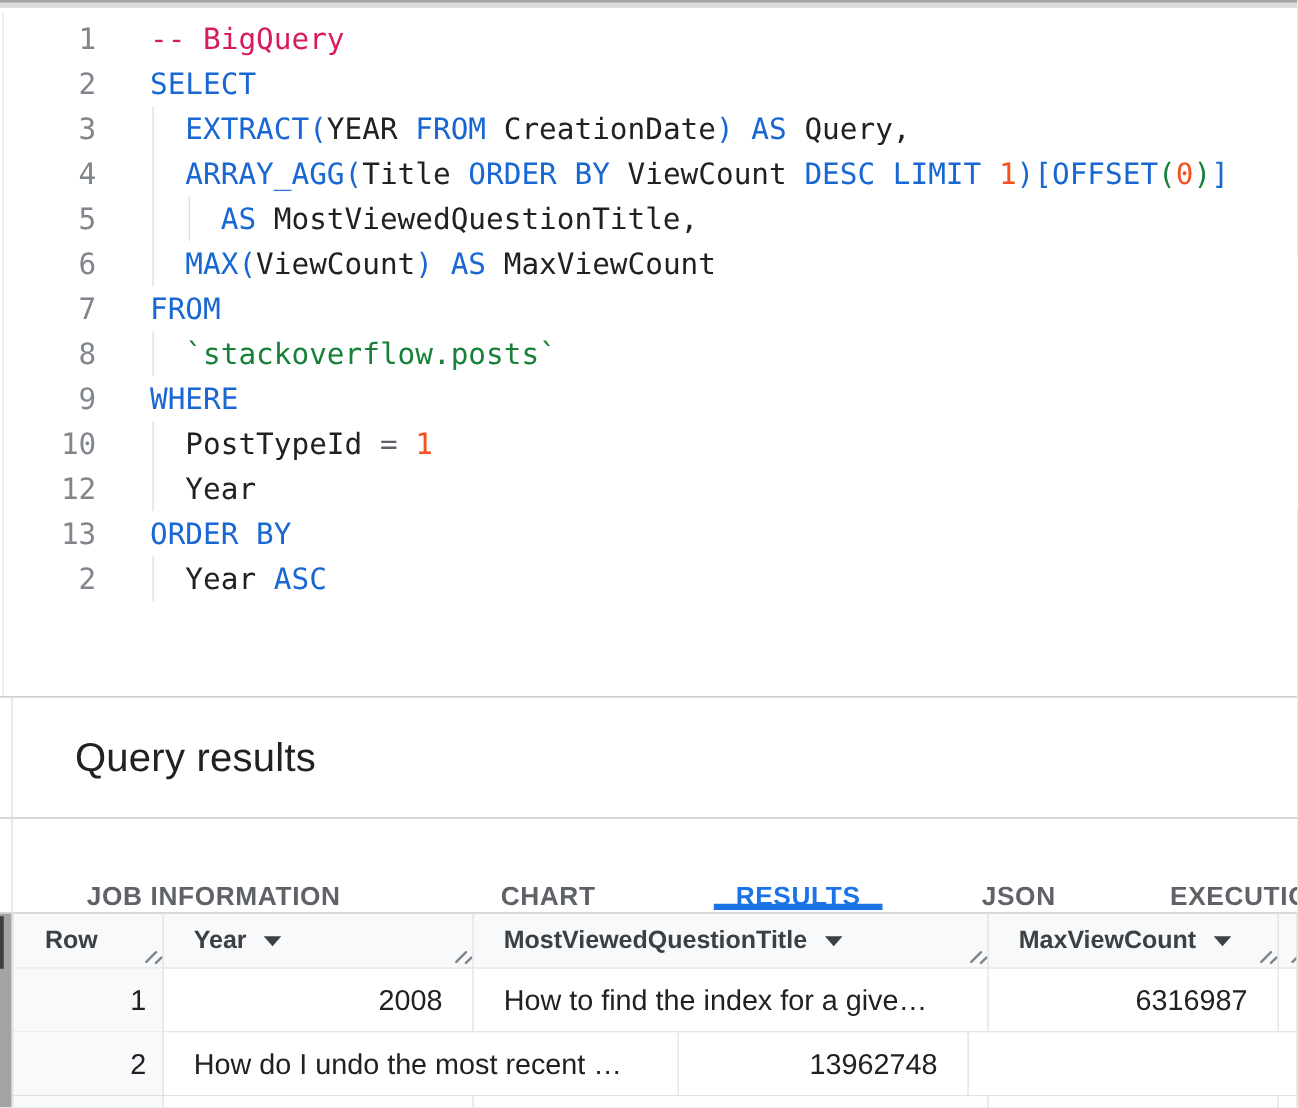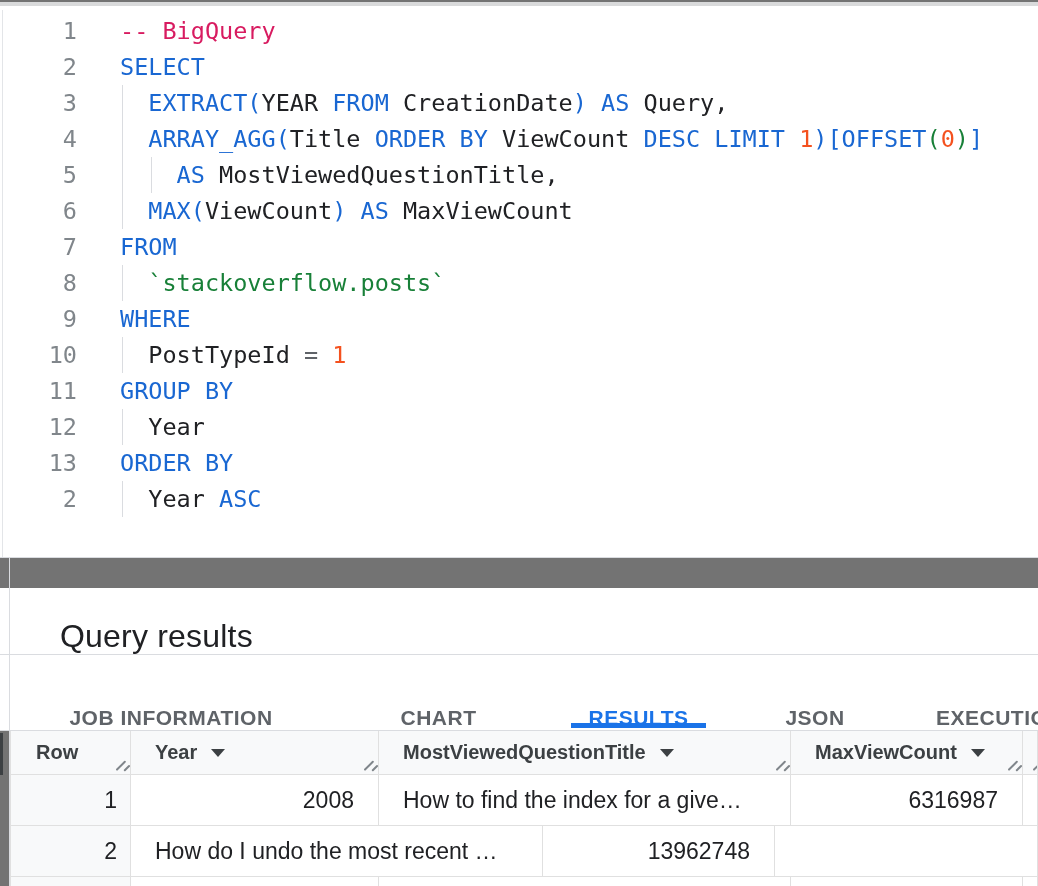--- a/index.html
+++ b/index.html
@@ -1,18 +1,18 @@
 <!DOCTYPE html>
 <html><head>
 <meta charset="utf-8">
 <style>
   * { margin:0; padding:0; box-sizing:border-box; }
   html,body { background:#fff; }
   body { font-family:"Liberation Sans", sans-serif; }
-  .screen { position:relative; width:1038px; height:886px; overflow:hidden; background:#737373; }
+  .screen { position:relative; width:1038px; height:886px; overflow:hidden; background:#a3a3a3; }
 
   
   .top-strip { position:absolute; top:2px; left:0; right:0; height:4px; background:#d9dadb; }
 
   
   .editor { position:absolute; top:6px; left:0; right:0; height:551px; background:#fff; }
   .editor-left-border { position:absolute; left:2px; top:4px; bottom:0; width:1px; background:#e3e5e8; }
   .lines { padding-top:7px; }
   .cl { position:relative; height:36px; white-space:pre; font:23.5px/36px "DejaVu Sans Mono", monospace; color:#202124; }
   .ln  { display:inline-block; width:77px; text-align:right; color:#80868b; }
@@ -24,21 +24,21 @@
   .tok-num { color:#f4511e; }
   .tok-grn { color:#188038; }
   .tok-op  { color:#5f6368; }
   .tok-lnk { color:#188038; text-decoration-thickness:2px; text-underline-offset:6px; cursor:pointer; }
 
   .divider { position:absolute; left:0; right:0; height:1px; background:#dadce0; }
   .d1 { top:557px; } .d2 { top:654px; } .d3 { top:730px; }
   .panel-left-border { position:absolute; left:9px; top:558px; bottom:0; width:1px; background:#dadce0; }
 
   
-  .results-header { position:absolute; top:588px; left:0; right:0; height:96px; display:flex; align-items:center; padding-left:60px; background:#fff; }
+  .results-header { position:absolute; top:558px; left:0; right:0; height:96px; display:flex; align-items:center; padding-left:60px; background:#fff; }
   .results-header h1 { font-size:32px; font-weight:400; color:#202124; letter-spacing:0.2px; }
 
   
   .tabs { position:absolute; top:655px; left:0; right:0; height:75px; display:flex; padding-left:36px; overflow:hidden; background:#fff; }
   .tab { position:relative; flex:none; display:flex; align-items:flex-end; justify-content:center;
          margin-right:26px; color:#5f6368; font-size:21px; font-weight:700; letter-spacing:0.5px;
          white-space:nowrap; cursor:pointer; }
   .tab:nth-child(1){ width:270px; }
   .tab:nth-child(2){ width:213px; }
   .tab:nth-child(3){ width:135px; }
@@ -86,21 +86,20 @@
         <div class="cl"><span class="ln">1</span><span class="code"><span class="tok-cm">-- BigQuery</span></span></div>
         <div class="cl"><span class="ln">2</span><span class="code"><span class="tok-kw">SELECT</span></span></div>
         <div class="cl"><div class="guide" style="left: 122px;"></div><span class="ln">3</span><span class="code"><span class="tok-kw">  EXTRACT(</span><span class="tok-tx">YEAR</span><span class="tok-kw"> FROM</span><span class="tok-tx"> CreationDate</span><span class="tok-kw">) AS</span><span class="tok-tx"> Query,</span></span></div>
         <div class="cl"><div class="guide" style="left: 122px;"></div><span class="ln">4</span><span class="code"><span class="tok-kw">  ARRAY_AGG(</span><span class="tok-tx">Title</span><span class="tok-kw"> ORDER BY</span><span class="tok-tx"> ViewCount</span><span class="tok-kw"> DESC LIMIT</span><span class="tok-num"> 1</span><span class="tok-kw">)[OFFSET</span><span class="tok-grn">(</span><span class="tok-num">0</span><span class="tok-grn">)</span><span class="tok-kw">]</span></span></div>
         <div class="cl"><div class="guide" style="left: 122px;"></div><div class="guide" style="left: 151px;"></div><span class="ln">5</span><span class="code"><span class="tok-kw">    AS</span><span class="tok-tx"> MostViewedQuestionTitle,</span></span></div>
         <div class="cl"><div class="guide" style="left: 122px;"></div><span class="ln">6</span><span class="code"><span class="tok-kw">  MAX(</span><span class="tok-tx">ViewCount</span><span class="tok-kw">) AS</span><span class="tok-tx"> MaxViewCount</span></span></div>
         <div class="cl"><span class="ln">7</span><span class="code"><span class="tok-kw">FROM</span></span></div>
         <div class="cl"><div class="guide" style="left: 122px;"></div><span class="ln">8</span><span class="code"><span class="tok-tx">  </span><span class="tok-lnk">`stackoverflow.posts`</span></span></div>
         <div class="cl"><span class="ln">9</span><span class="code"><span class="tok-kw">WHERE</span></span></div>
         <div class="cl"><div class="guide" style="left: 122px;"></div><span class="ln">10</span><span class="code"><span class="tok-tx">  PostTypeId</span><span class="tok-op"> =</span><span class="tok-num"> 1</span></span></div>
-        <div class="cl"><span class="ln">11</span><span class="code"><span class="tok-kw">GROUP BY</span></span></div>
         <div class="cl"><div class="guide" style="left: 122px;"></div><span class="ln">12</span><span class="code"><span class="tok-tx">  Year</span></span></div>
         <div class="cl"><span class="ln">13</span><span class="code"><span class="tok-kw">ORDER BY</span></span></div>
         <div class="cl"><div class="guide" style="left: 122px;"></div><span class="ln">2</span><span class="code"><span class="tok-tx">  Year</span><span class="tok-kw"> ASC</span></span></div>
       </div>
   </div>
 
   <div class="divider d1"></div>
 
   <div class="results-header">
     <h1>Query results</h1>

